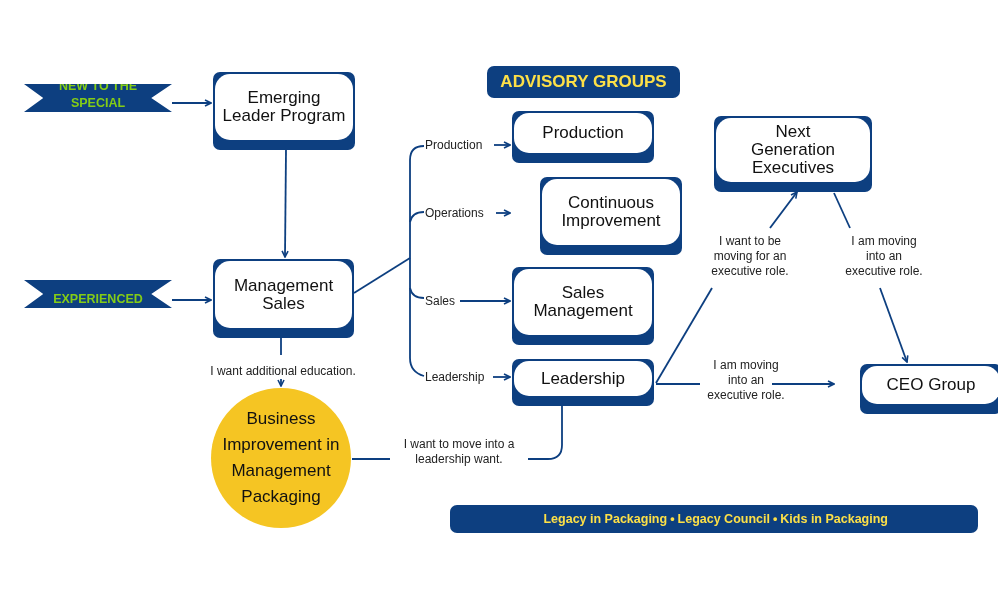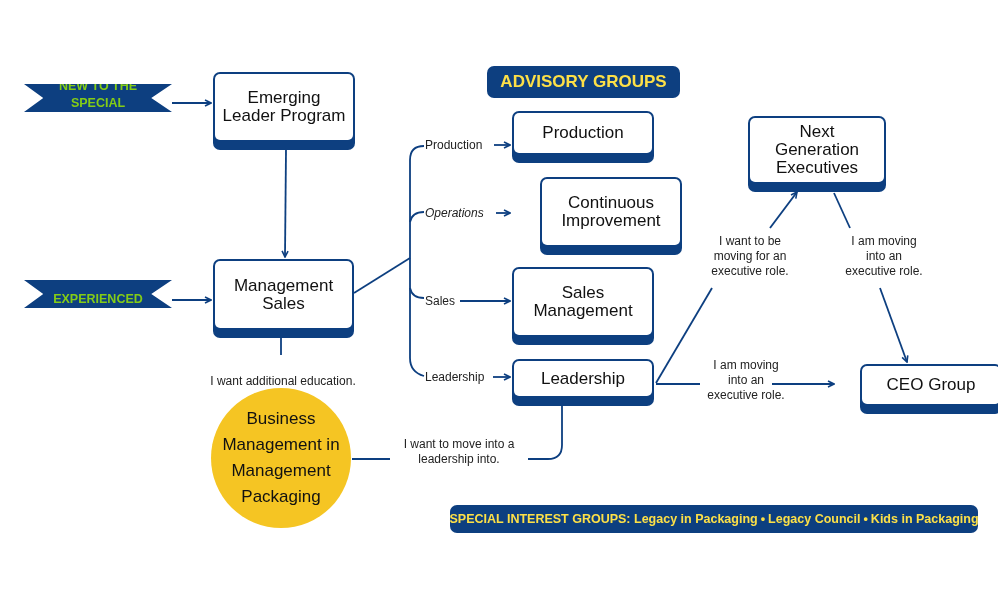--- a/index.html
+++ b/index.html
@@ -5,21 +5,21 @@
   html, body { margin: 0; padding: 0; background: #ffffff; }
   body { width: 998px; height: 600px; position: relative; overflow: hidden;
          font-family: "Liberation Sans", "DejaVu Sans", sans-serif; color: #111; }
   #lines { position: absolute; left: 0; top: 0; width: 998px; height: 600px; }
   .ribbon { position: absolute; height: 28px; background: #0d3f80; color: #84cc16;
             font-weight: bold; font-size: 12.5px; text-align: center;
             display: flex; align-items: flex-end; justify-content: center; line-height: 17px;
             clip-path: polygon(0 0, 100% 0, 86% 50%, 100% 100%, 0 100%, 13% 50%); }
   .box { position: absolute; box-sizing: border-box; background: #0d3f80; border-radius: 7px; }
   .box .face { position: absolute; left: 2px; right: 2px; top: 2px; bottom: 10px;
-               background: #fff; border-radius: 5px; display: flex; align-items: center;
+               background: #fff; border-radius: 15px; display: flex; align-items: center;
                justify-content: center; text-align: center; font-size: 17px; line-height: 18px; color: #111; }
   .label { position: absolute; font-size: 12px; line-height: 15px; color: #222;
            text-align: center; background: #fff; white-space: nowrap; }
   .label.nobg { background: transparent; }
   .banner { position: absolute; background: #0d3f80; color: #fde047; font-weight: bold;
             border-radius: 7px; display: flex; align-items: center; justify-content: center; }
   .circle { position: absolute; border-radius: 50%; background: #f5c523; display: flex;
             align-items: center; justify-content: center; text-align: center;
             font-weight: normal; font-size: 17px; line-height: 26px; color: #111; }
   .sig-dot { display: inline-block; margin: 0 3px; }
@@ -98,53 +98,53 @@
 <div class="box" style="left:512px; top:267px; width:142px; height:78px;">
   <div class="face">
       <div><span>Sales</span><br><span>Management</span></div>
     </div>
 </div>
 <div class="box" style="left:512px; top:359px; width:142px; height:47px;">
   <div class="face">
       <span>Leadership</span>
     </div>
 </div>
-<div class="box" style="left:748px; top:116px; width:138px; height:76px;">
+<div class="box" style="left:714px; top:116px; width:158px; height:76px;">
   <div class="face">
       <div><span>Next</span><br><span>Generation</span><br><span>Executives</span></div>
     </div>
 </div>
 <div class="box" style="left:836px; top:364px; width:142px; height:50px;margin-left:24px;">
   <div class="face">
       <span>CEO Group</span>
     </div>
 </div>
 
 <div class="banner" style="left:487px; top:66px; width:193px; height:32px; font-size:17px;">
   <span>ADVISORY GROUPS</span>
 </div>
 
 <div class="label nobg" style="left:425px; top:138px;">Production</div>
-<div class="label nobg" style="left:425px; top:206px;font-style:italic;">Operations</div>
+<div class="label nobg" style="left:425px; top:206px;">Operations</div>
 <div class="label nobg" style="left:425px; top:294px;">Sales</div>
 <div class="label nobg" style="left:425px; top:370px;">Leadership</div>
 
-<div class="label" style="left:203px; top:374px; width:160px;">I want additional education.</div>
+<div class="label" style="left:203px; top:364px; width:160px;">I want additional education.</div>
 <div class="label nobg" style="left:388px; top:437px; width:142px;">
-  <span>I want to move into a</span><br><span>leadership into.</span>
+  <span>I want to move into a</span><br><span>leadership want.</span>
 </div>
 <div class="label nobg" style="left:700px; top:234px; width:100px;">
   <span>I want to be</span><br><span>moving for an</span><br><span>executive role.</span>
 </div>
 <div class="label nobg" style="left:834px; top:234px; width:100px;">
   <span>I am moving</span><br><span>into an</span><br><span>executive role.</span>
 </div>
 <div class="label nobg" style="left:696px; top:358px; width:100px;">
   <span>I am moving</span><br><span>into an</span><br><span>executive role.</span>
 </div>
 
 <div class="circle" style="left:211px; top:388px; width:140px; height:140px;">
-  <div><span>Business</span><br><span>Management in</span><br><span>Management</span><br><span>Packaging</span></div>
+  <div><span>Business</span><br><span>Improvement in</span><br><span>Management</span><br><span>Packaging</span></div>
 </div>
 
 <div class="banner" style="left:450px; top:505px; width:528px; height:28px; font-size:12.5px; white-space:nowrap;">
-  <span>SPECIAL INTEREST GROUPS:</span>&nbsp;<span>Legacy in Packaging</span><span class="sig-dot">•</span><span>Legacy Council</span><span class="sig-dot">•</span><span>Kids in Packaging</span>
+  &nbsp;<span>Legacy in Packaging</span><span class="sig-dot">•</span><span>Legacy Council</span><span class="sig-dot">•</span><span>Kids in Packaging</span>
 </div>
 
 </body></html>

